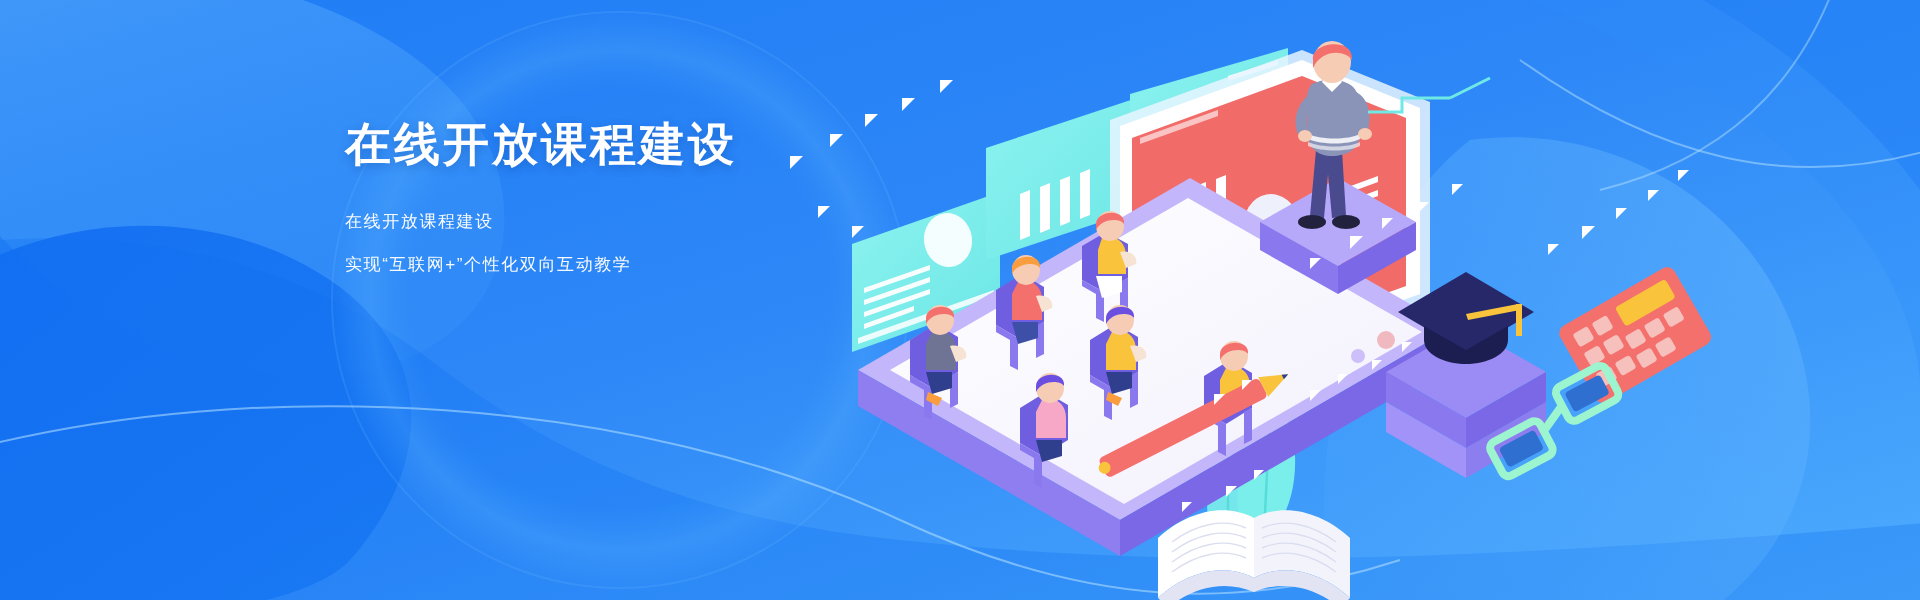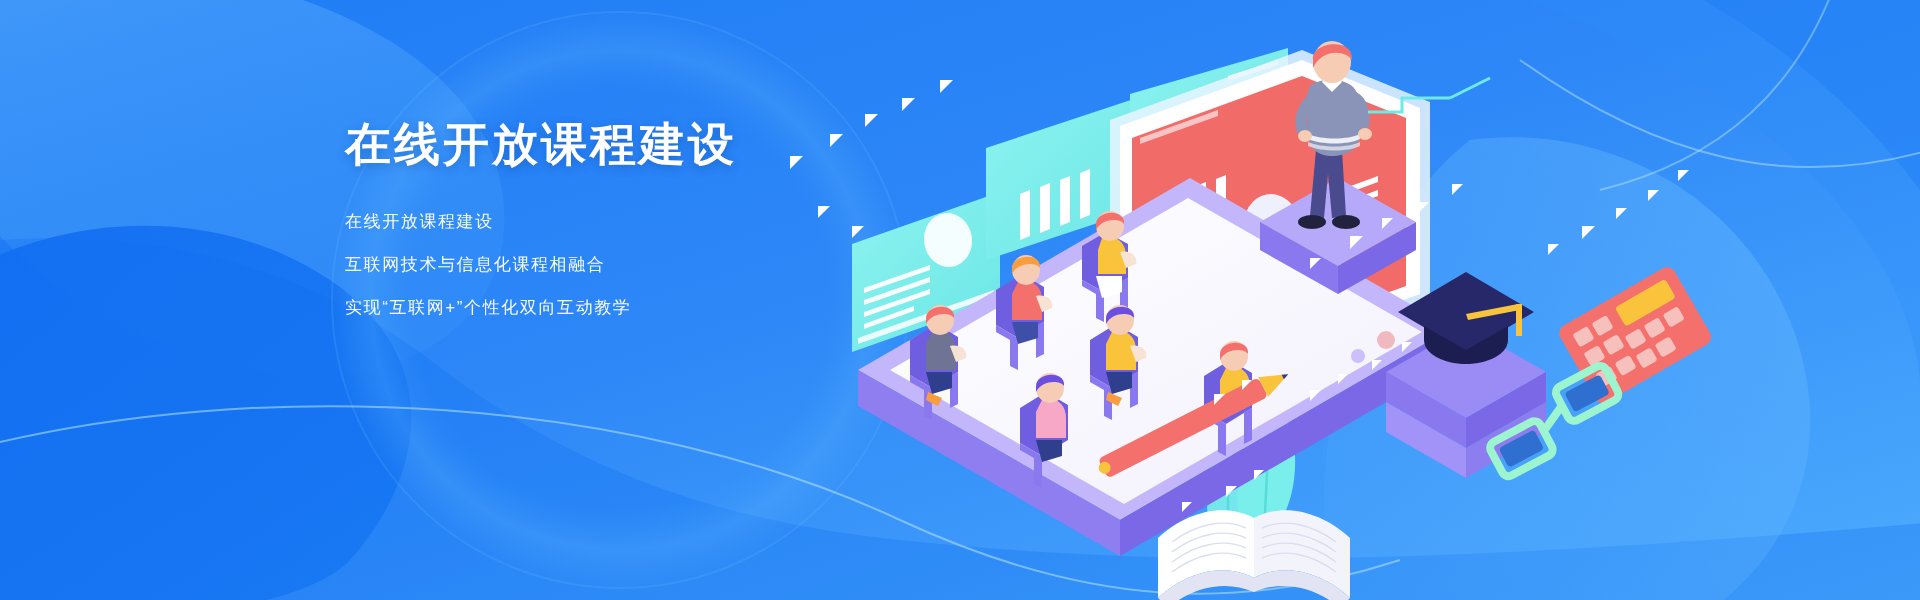--- a/index.html
+++ b/index.html
@@ -84,21 +84,20 @@
 
       <path d="M -40,452 C 260,372 640,398 900,520 C 1090,608 1240,612 1400,560" fill="none" stroke="#b8e4ff" stroke-opacity=".55" stroke-width="2"></path>
       <path d="M 1520,60 C 1660,160 1790,190 1930,150" fill="none" stroke="#b8e4ff" stroke-opacity=".5" stroke-width="2"></path>
       <path d="M 1840,-30 C 1800,90 1720,160 1600,190" fill="none" stroke="#b8e4ff" stroke-opacity=".45" stroke-width="2"></path>
     </svg>
   </div>
 
   <div id="text-block">
     <h1 id="title">在线开放课程建设</h1>
     <p class="sub">在线开放课程建设</p>
-    <p class="sub">互联网技术与信息化课程相融合</p>
     <p class="sub">实现“互联网+”个性化双向互动教学</p>
   </div>
 
   <div id="illustration">
     <svg viewBox="0 0 1130 560" aria-hidden="true">
       <defs>
         <linearGradient id="scr" x1="0" y1="0" x2="1" y2="1">
           <stop offset="0" stop-color="#8df3ef"></stop>
           <stop offset="1" stop-color="#6ae6e6"></stop>
         </linearGradient>

